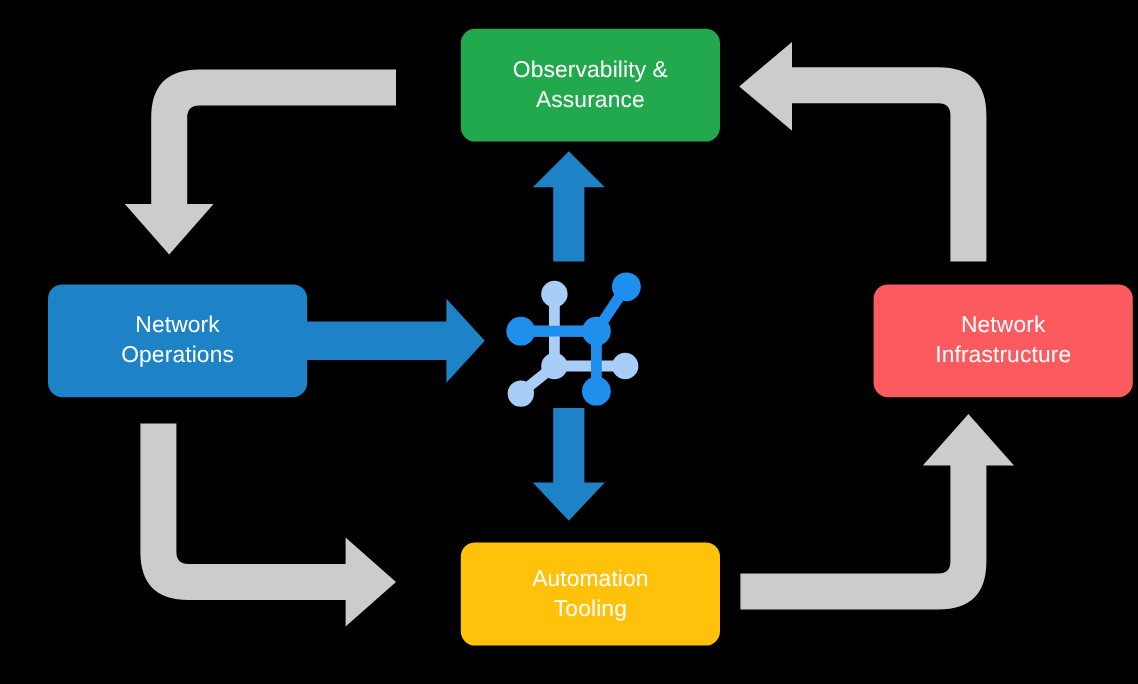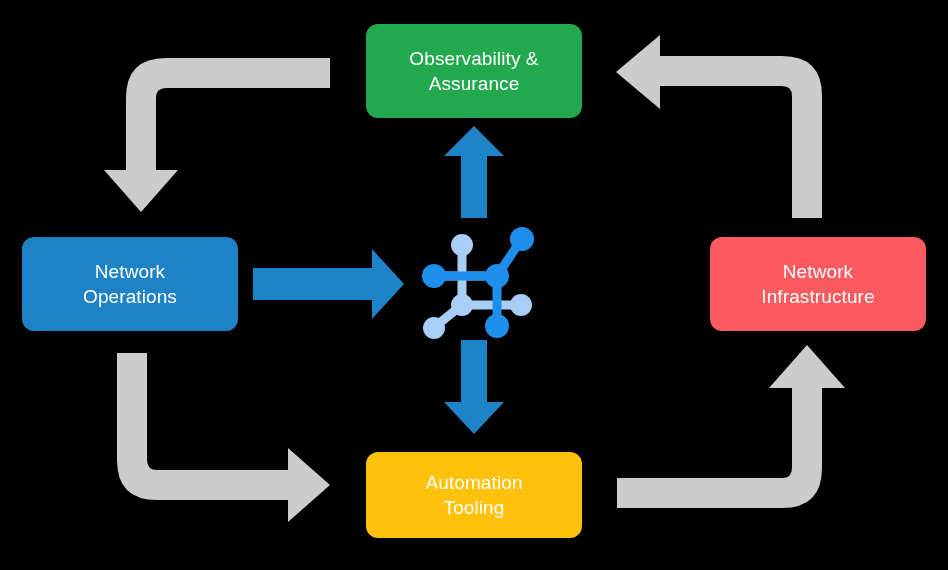--- a/index.html
+++ b/index.html
@@ -33,20 +33,21 @@
     justify-content: center;
     text-align: center;
     border-radius: 12px;
     color: #ffffff;
     font-size: 19px;
     line-height: 1.32;
     font-weight: 400;
     letter-spacing: 0.1px;
     box-sizing: border-box;
     padding: 6px 10px;
+    margin-left: 18px;
   }
   .node-label {
     display: block;
     white-space: pre-line;
   }
   #box-observability {
     left: 366px;  top: 24px;   width: 216px; height: 94px;
   }
   #box-operations {
     left: 22px;   top: 237px;  width: 216px; height: 94px;

